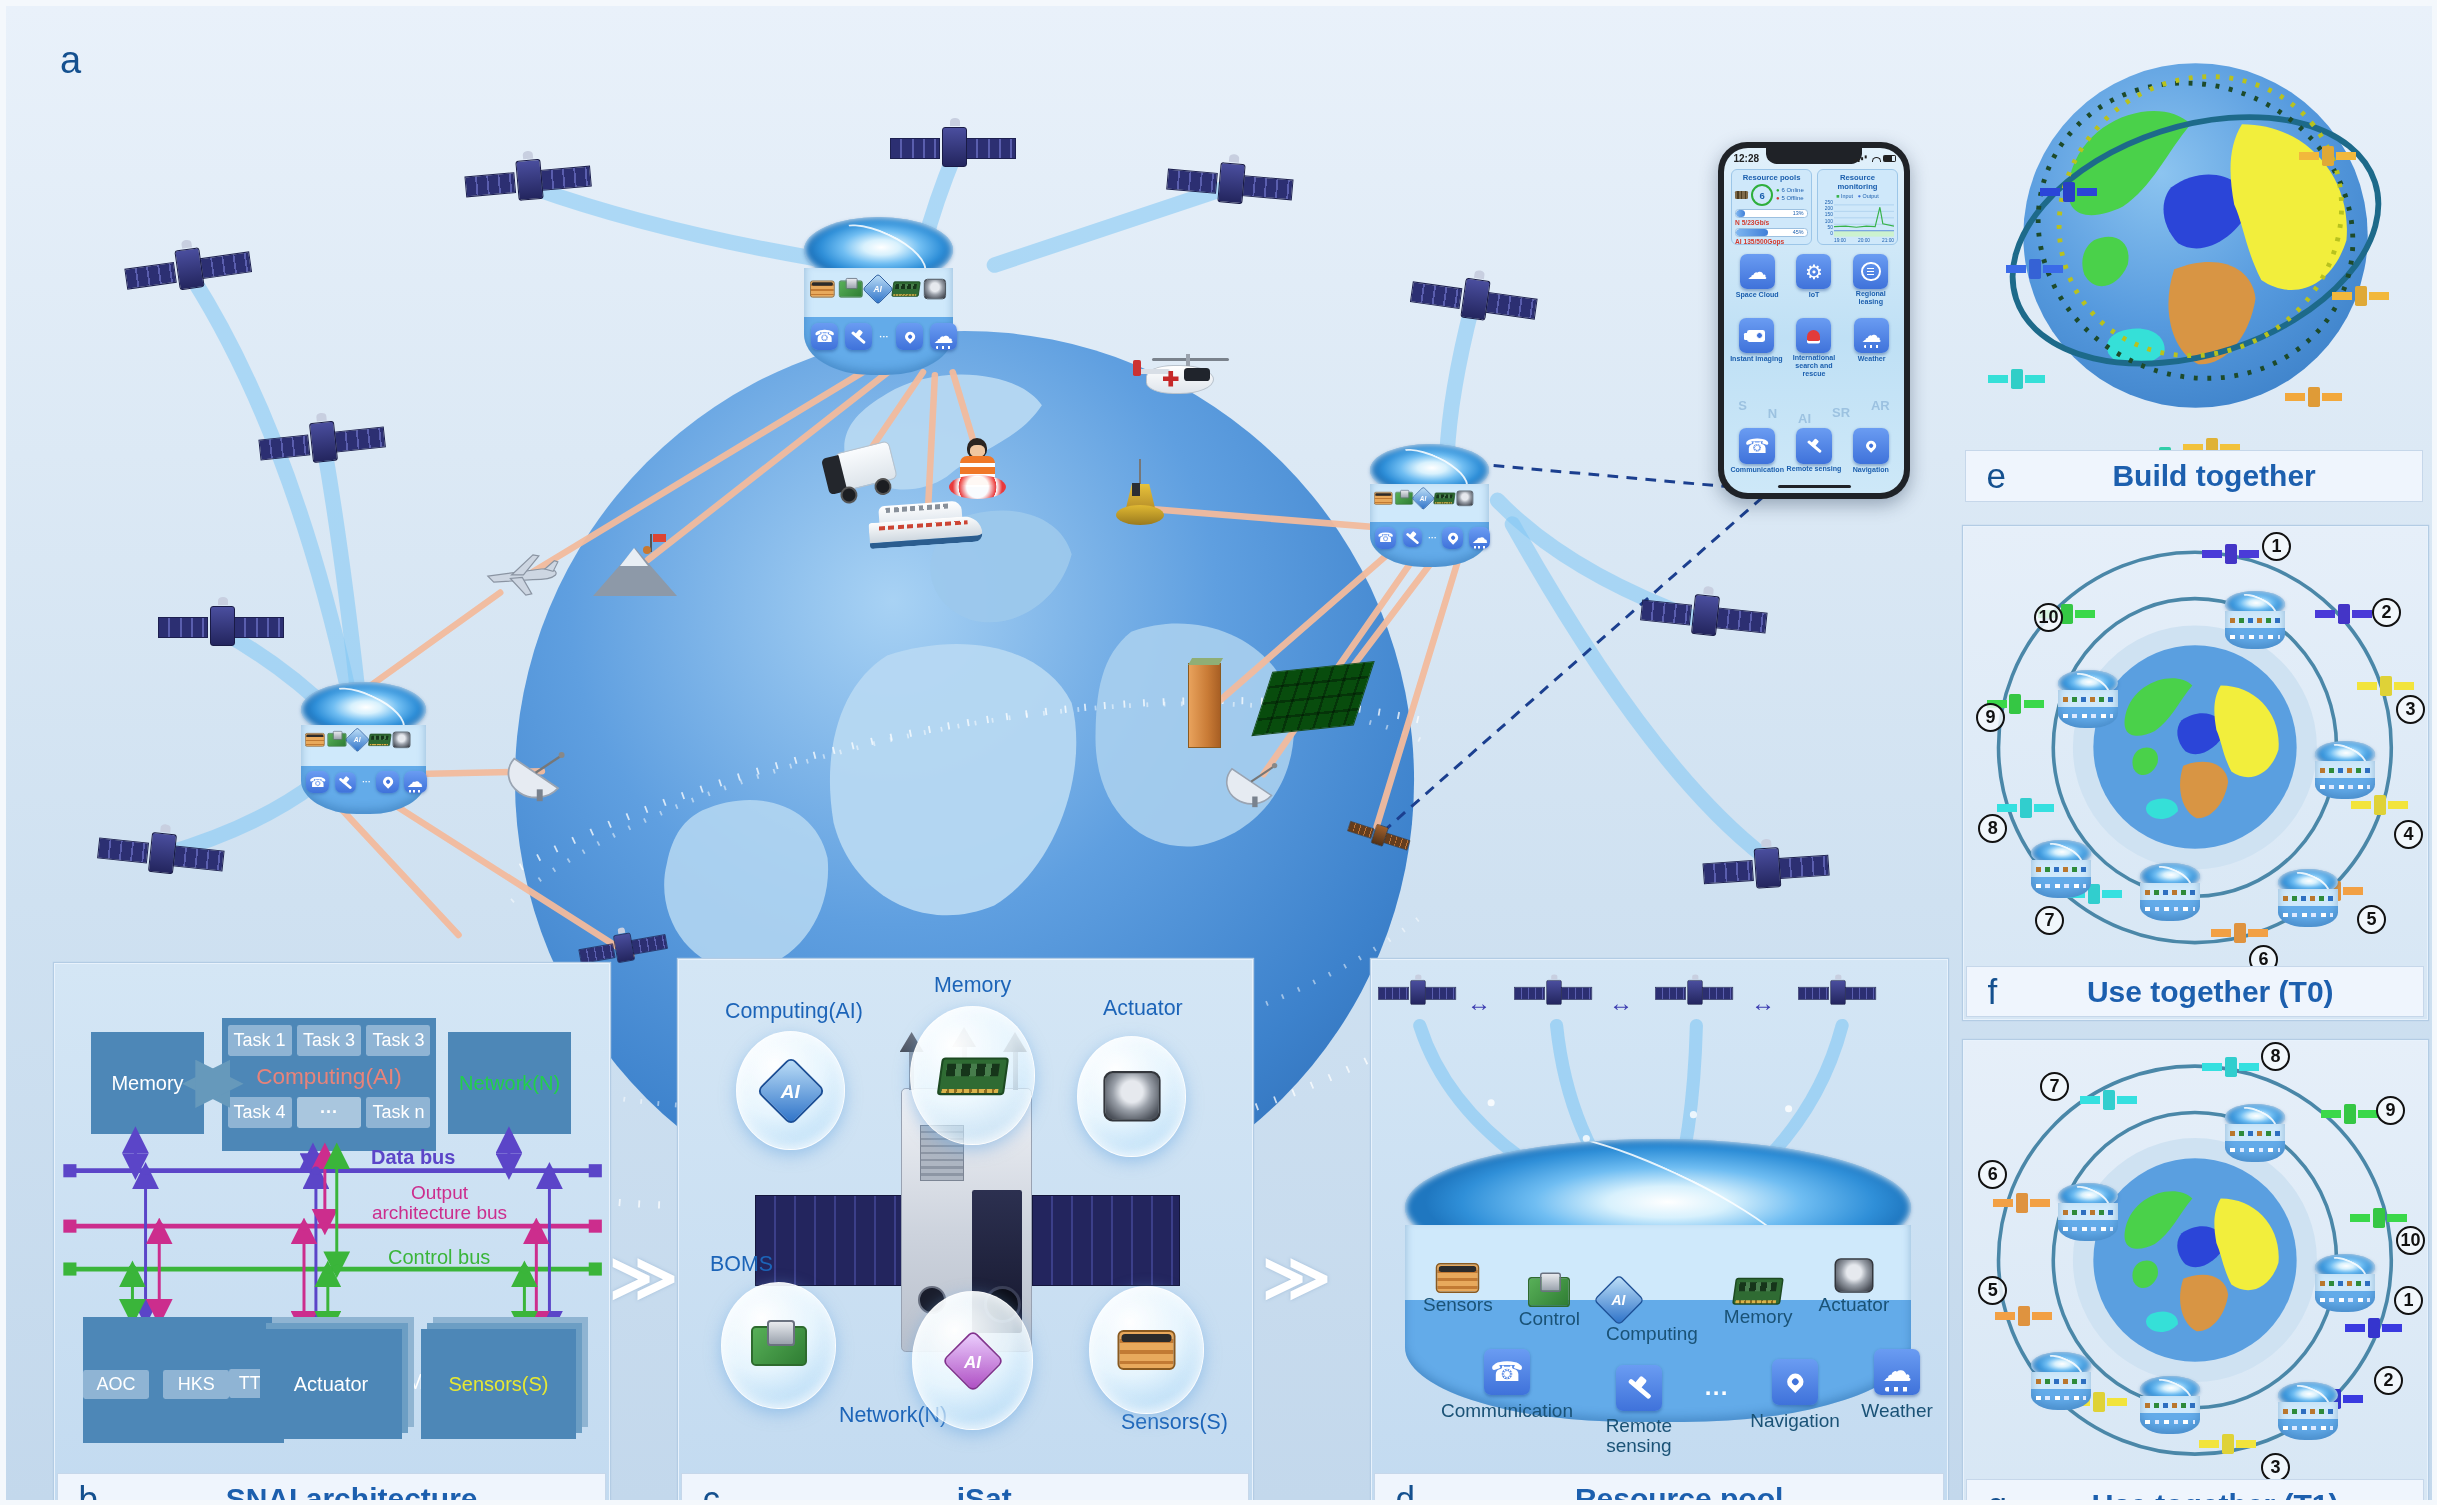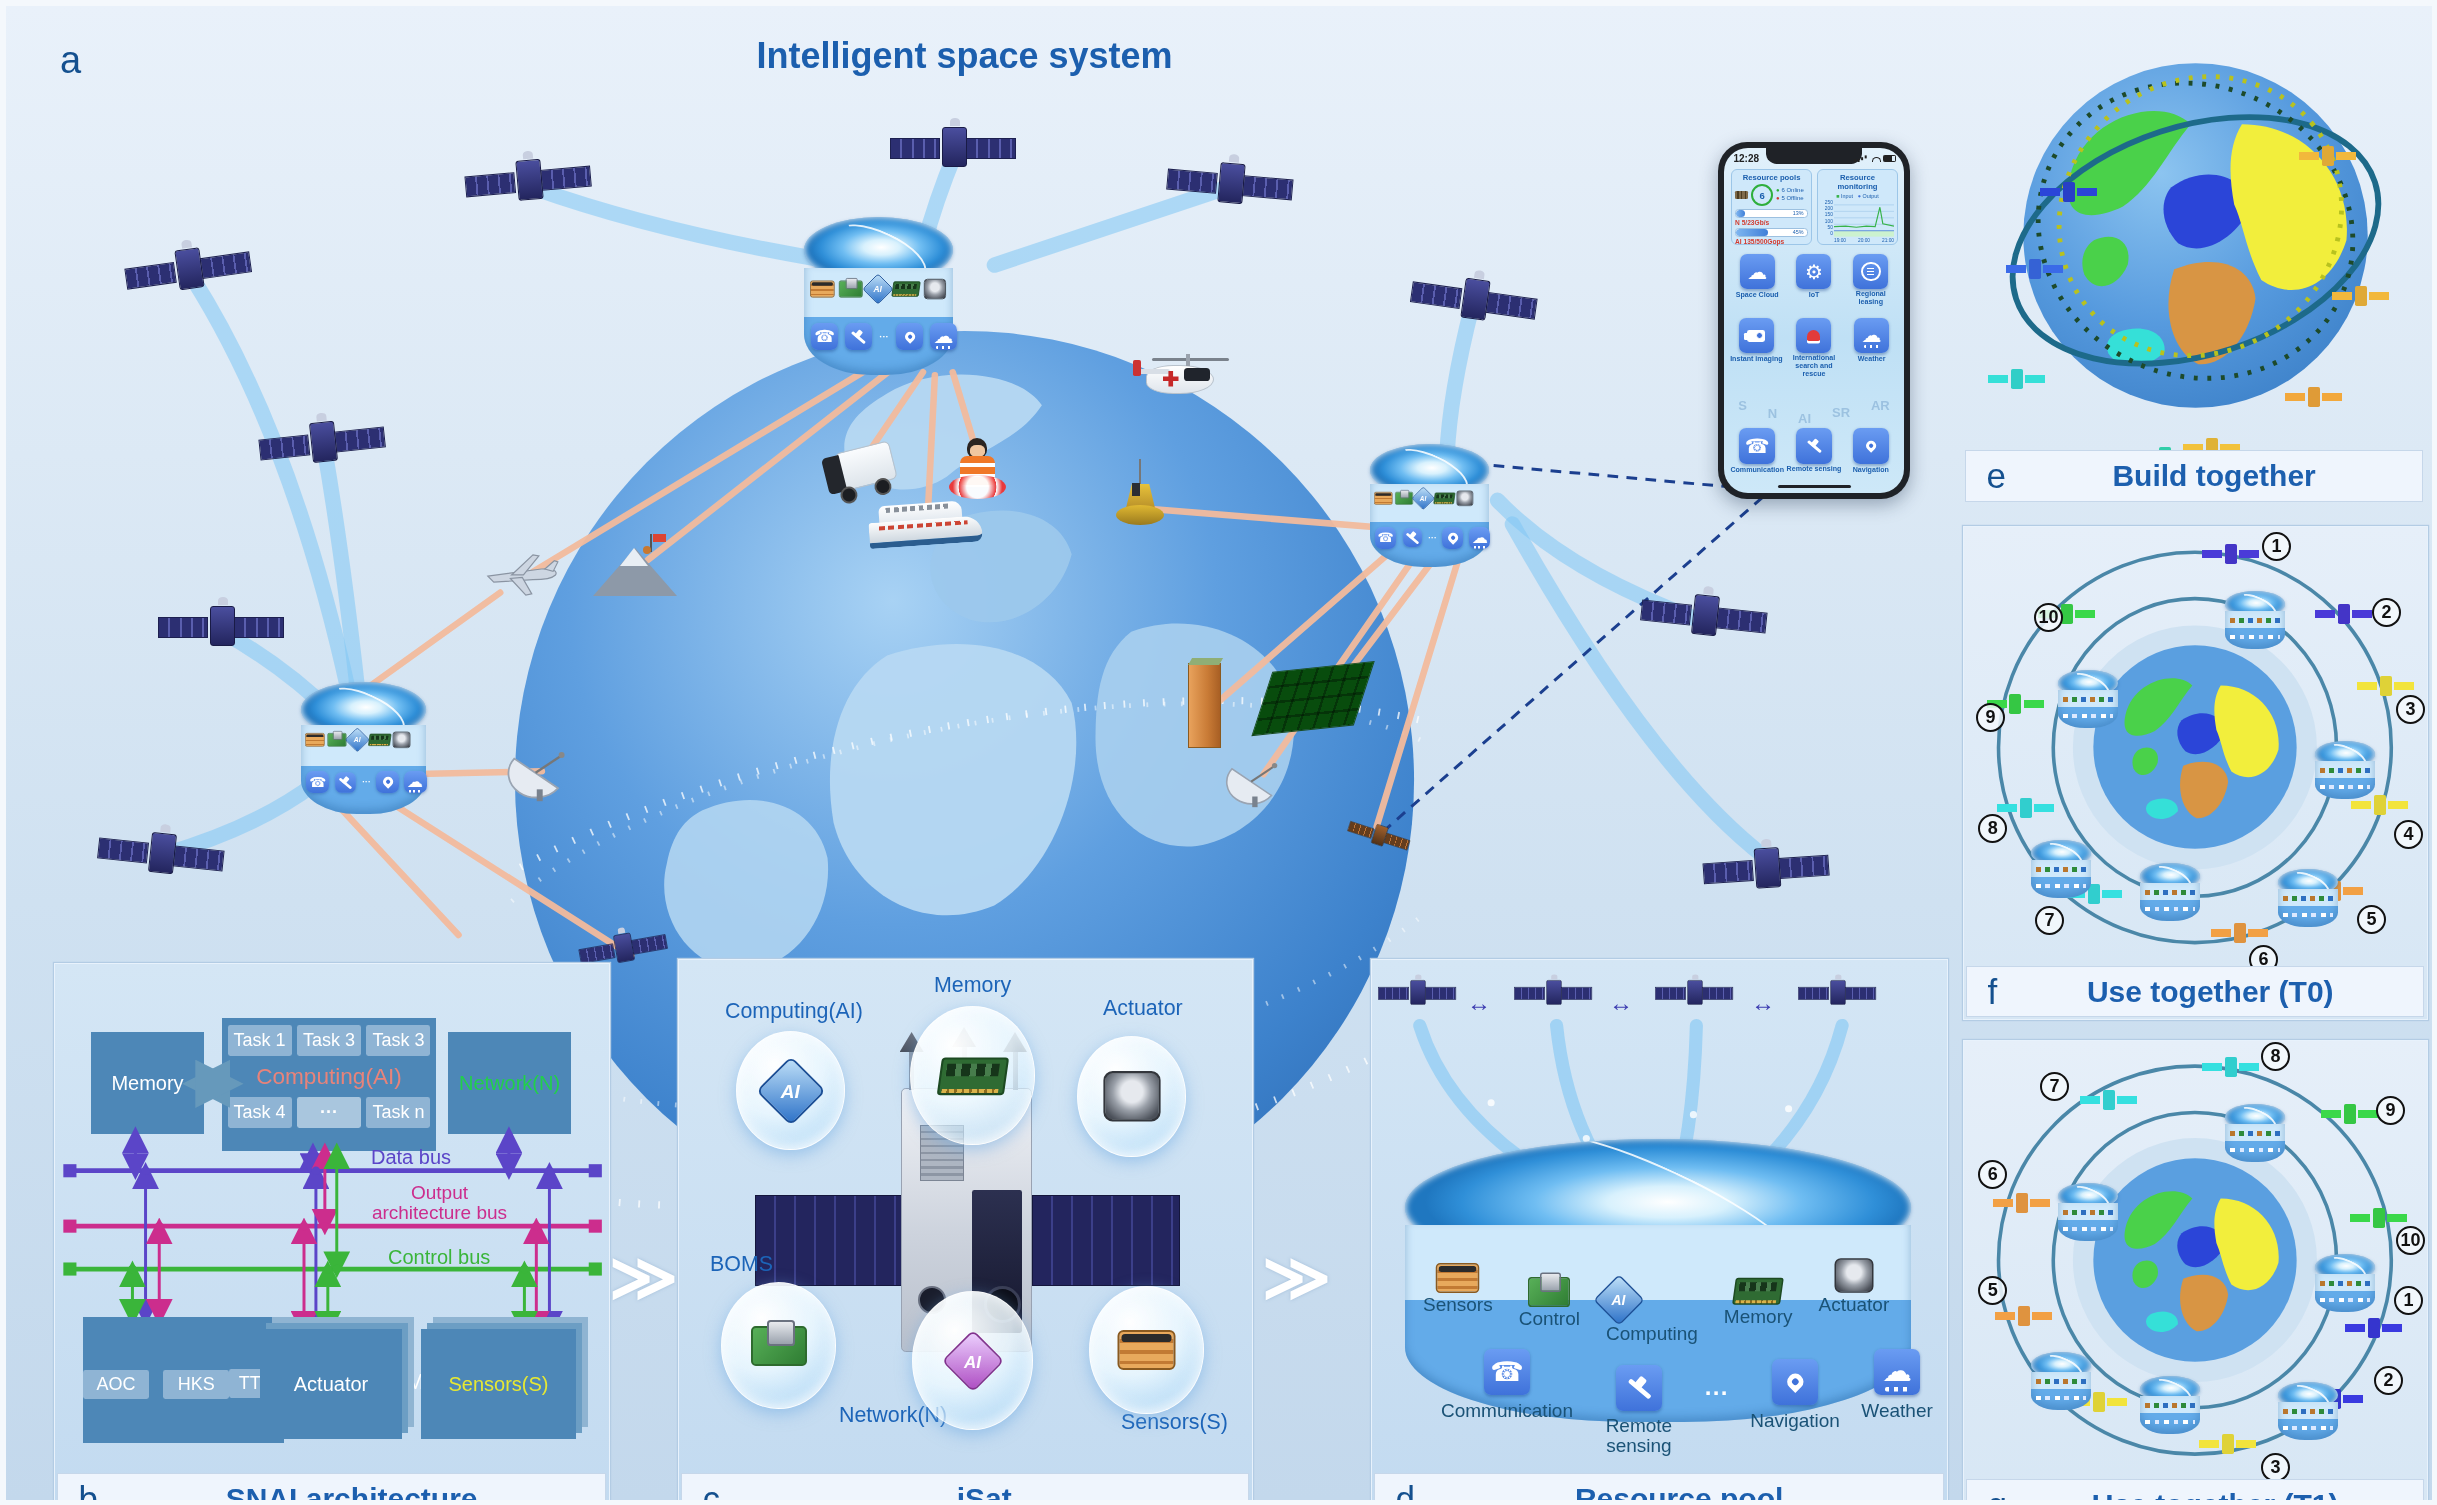--- a/index.html
+++ b/index.html
@@ -102,21 +102,20 @@
   .ptxt{font-size:7.1px;color:#1c5fae;}
   .redtxt{font-size:6.6px;color:#d23b2f;font-weight:bold;}
 </style>
 </head>
 <body>
 
 <div class="stage nosel">
 
   <div class="abs" style="left:0;top:0;width:1953px;height:1506px;">
     <div class="abs" style="left:54px;top:33px;font-size:38px;color:#14508f;">a</div>
-    <div class="abs" style="left:643px;top:29px;width:631px;text-align:center;font-size:36px;font-weight:bold;color:#1c5fae;">Intelligent space system</div>
 
     <svg class="abs" style="left:500px;top:316px;" width="917" height="917" viewBox="0 0 1540 1540">
       <defs>
         <radialGradient id="eg" cx="42%" cy="30%" r="80%">
           <stop offset="0%" stop-color="#a8d2f4"></stop>
             <stop offset="45%" stop-color="#5f9fe0"></stop>
           <stop offset="80%" stop-color="#3d82cc"></stop>
             <stop offset="100%" stop-color="#2f6fb8"></stop>
         </radialGradient>
       </defs>
@@ -618,21 +617,21 @@
           <circle cx="808" cy="440" r="7"></circle>
           <circle cx="453" cy="440" r="7"></circle>
         </g>
       <g fill="#3ab53a">
           <circle cx="130" cy="512" r="7"></circle>
           <circle cx="458" cy="512" r="7"></circle>
           <circle cx="788" cy="512" r="7"></circle>
           <circle cx="473" cy="512" r="7"></circle>
         </g>
     </svg>
-    <div class="abs" style="left:316px;top:182px;font-size:20px;color:#5b45c8;">Data bus</div>
+    <div class="abs" style="left:316px;top:182px;font-size:20px;color:#5b45c8;font-weight:bold;">Data bus</div>
     <div class="abs" style="left:298px;top:219px;text-align:center;width:173px;font-size:19px;color:#cc2d8d;line-height:20px;">
       <span>Output</span><br><span>architecture bus</span></div>
     <div class="abs" style="left:333px;top:282px;font-size:20px;color:#3ab53a;">Control bus</div>
 
     <div class="bx" style="left:28px;top:353px;width:201px;height:126px;flex-direction:row;justify-content:flex-start;">
       <div style="display:flex;gap:14.3px;margin-top:9.5px;">
         <span class="bxs" style="width:66px;height:29px;">AOC</span>
         <span class="bxs" style="width:66px;height:29px;">HKS</span>
       </div>
       <div style="display:flex;gap:14.3px;margin-top:6px;">

